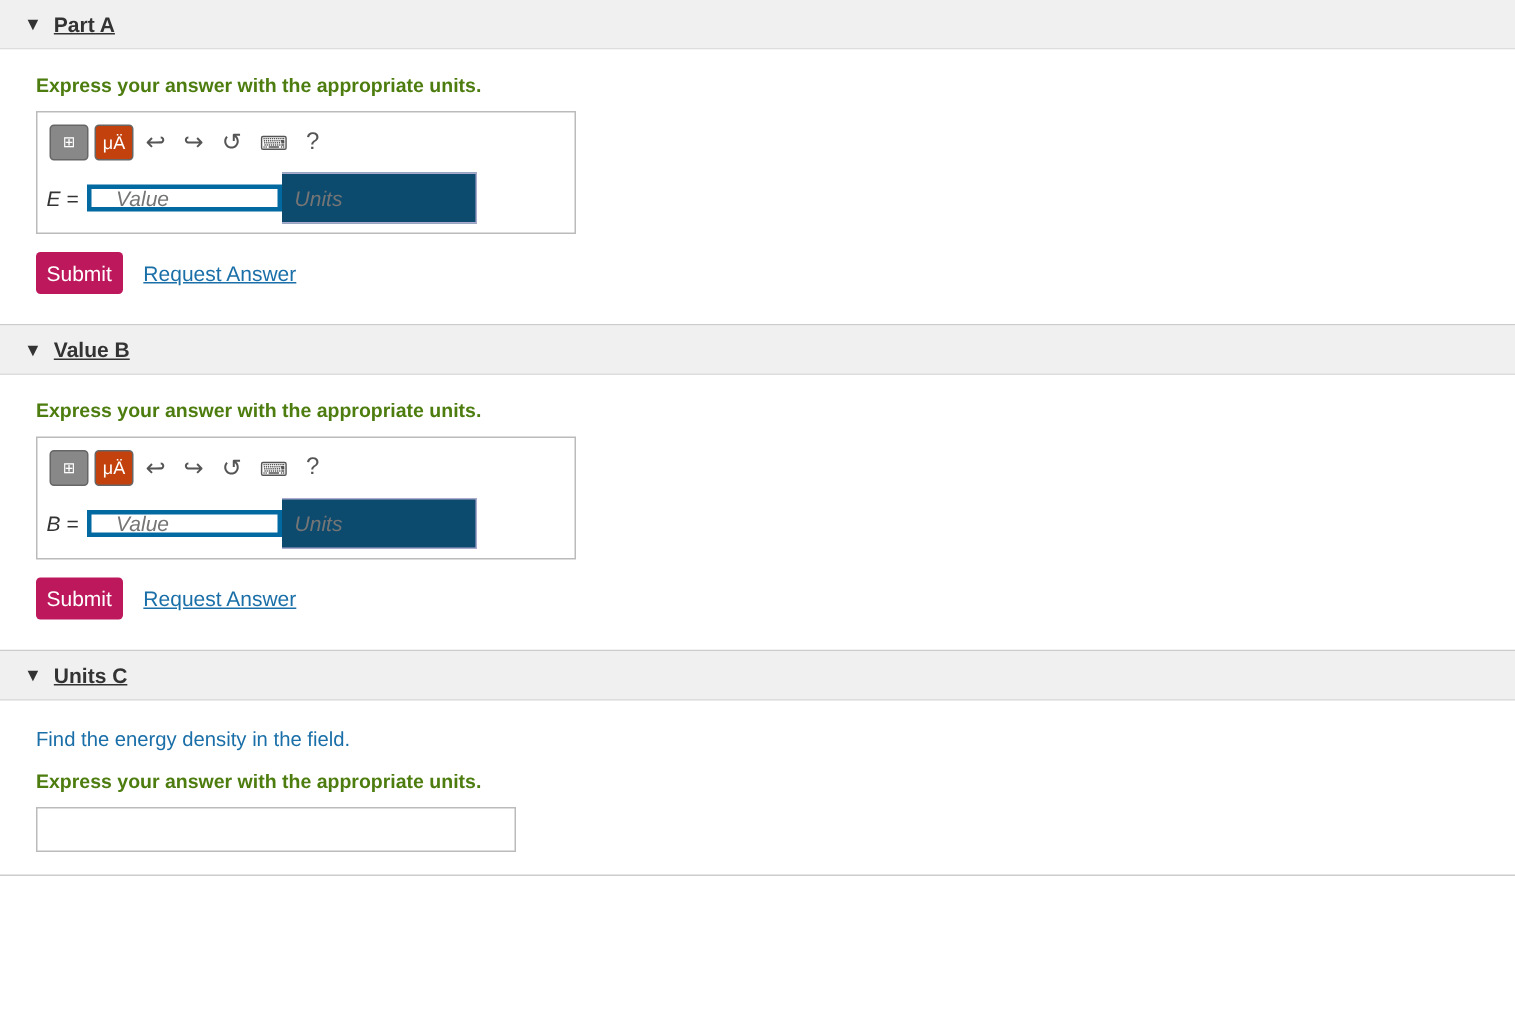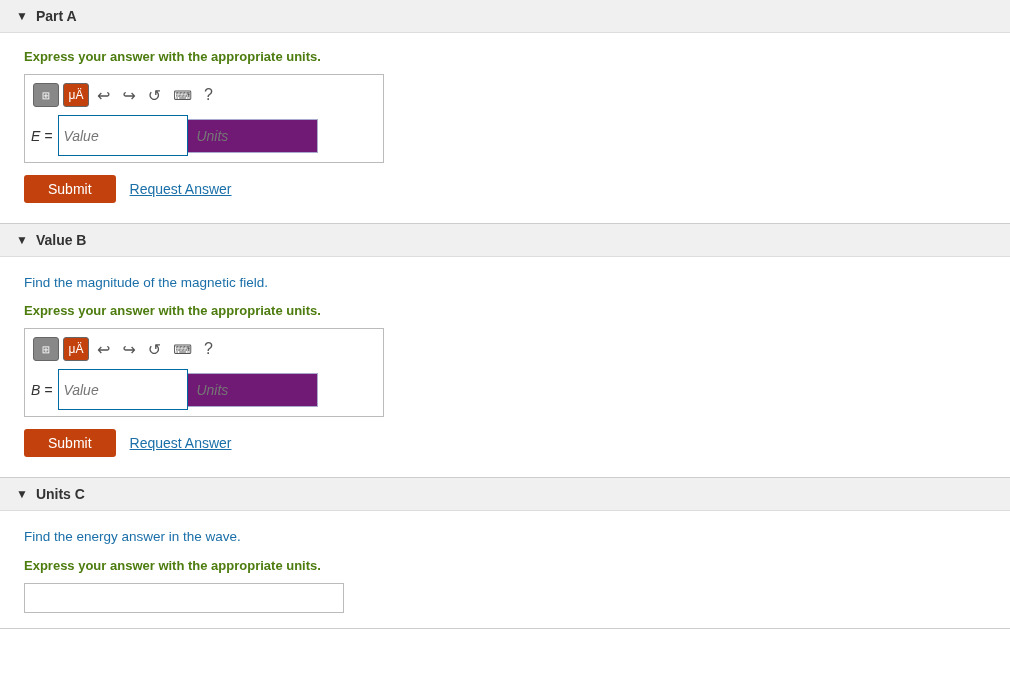--- a/index.html
+++ b/index.html
@@ -26,20 +26,21 @@
 
     .part-header .arrow {
       font-size: 12px;
       color: #333;
     }
 
     .part-header .part-title {
       font-weight: bold;
       font-size: 14px;
       color: #333;
+      text-decoration: underline;
     }
 
     .part-content {
       padding: 16px 24px 20px 24px;
       background: #fff;
     }
 
     .question-text {
       color: #1a6fa8;
       font-size: 13.5px;
@@ -117,56 +118,56 @@
     }
 
     .label-eq {
       font-style: italic;
       font-size: 14px;
       margin-right: 6px;
       color: #333;
     }
 
     .value-input {
-      border: 1px solid #0369a1;
+      border: 3px solid #0369a1;
       outline: none;
-      padding: 4px 4px;
+      padding: 4px 16px;
       font-size: 14px;
       color: #aaa;
       font-style: italic;
       width: 130px;
-      height: 41px;
+      height: 18px;
       background: #fff;
     }
 
     .units-input {
       border: 1px solid #aac;
       border-left: none;
       outline: none;
       padding: 4px 8px;
       font-size: 14px;
       color: #aaa;
       font-style: italic;
       width: 130px;
       height: 34px;
-      background: #701a75;
+      background: #0c4a6e;
     }
 
     .action-row {
       margin-top: 12px;
       display: flex;
       align-items: center;
       gap: 14px;
     }
 
     .submit-btn {
-      background: #c2410c;
+      background: #be185d;
       color: #fff;
       border: none;
-      padding: 6px 24px;
+      padding: 6px 7px;
       font-size: 14px;
       border-radius: 3px;
       cursor: pointer;
     }
 
     .request-link {
       color: #1a6fa8;
       font-size: 14px;
       text-decoration: underline;
       cursor: pointer;
@@ -211,23 +212,20 @@
     </div>
   </div>
 </div>
 
 <div class="part-section">
   <div class="part-header">
     <span class="arrow">▼</span>
     <span class="part-title">Value B</span>
   </div>
   <div class="part-content">
-    <div class="question-text">
-      <span>Find the magnitude of the magnetic field.</span>
-    </div>
     <div class="instruction-text">Express your answer with the appropriate units.</div>
     <div class="input-box-container">
       <div class="toolbar">
         <button class="toolbar-btn two-icon">⊞</button>
         <button class="toolbar-btn" style="font-size:12px;">μÄ</button>
         <button class="toolbar-icon-btn">↩</button>
         <button class="toolbar-icon-btn">↪</button>
         <button class="toolbar-icon-btn">↺</button>
         <button class="toolbar-icon-btn" style="font-size:13px;">⌨</button>
         <span class="toolbar-question">?</span>
@@ -245,19 +243,19 @@
   </div>
 </div>
 
 <div class="part-section">
   <div class="part-header">
     <span class="arrow">▼</span>
     <span class="part-title">Units C</span>
   </div>
   <div class="part-c-content">
     <div class="question-text">
-      <span>Find the energy answer in the wave.</span>
+      <span>Find the energy density in the field.</span>
     </div>
     <div class="instruction-text">Express your answer with the appropriate units.</div>
     <div class="input-box-container" style="min-height:20px; min-width:320px; height:30px;">
     </div>
   </div>
 </div>
 
 </body></html>

